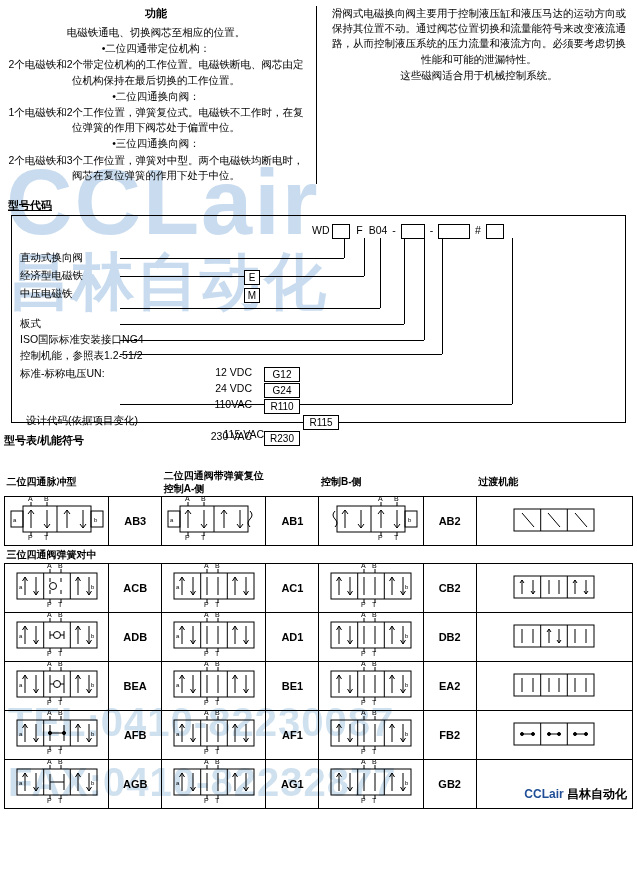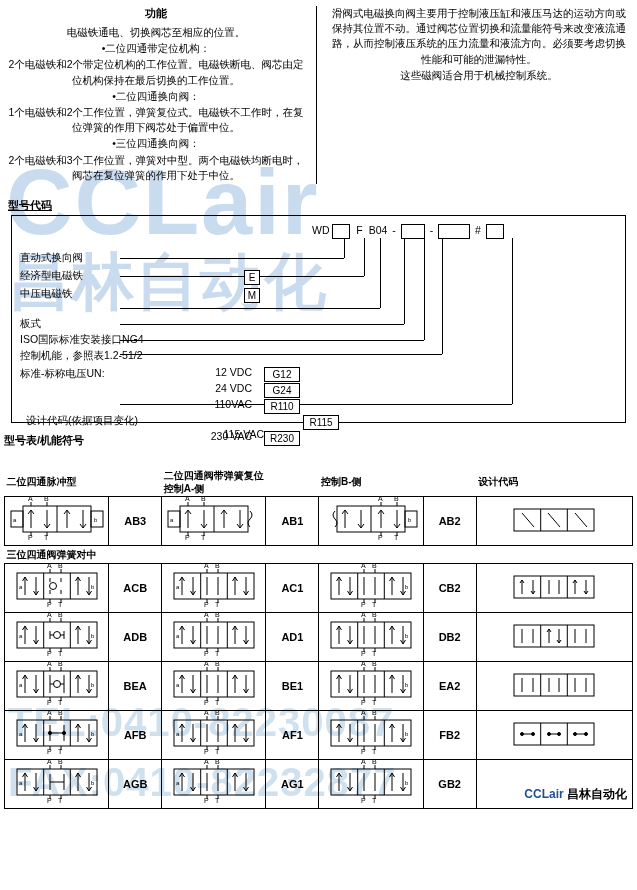--- a/index.html
+++ b/index.html
@@ -163,21 +163,21 @@
         <col style="width:53px">
       <col style="width:156px">
     </colgroup>
 
     <tbody>
         <tr class="row-hdr">
       <td colspan="2" class="span-hdr">二位四通脉冲型</td>
       <td colspan="2" class="span-hdr" style="white-space:pre-line">二位四通阀带弹簧复位
 控制A-侧</td>
       <td colspan="2" class="span-hdr">控制B-侧</td>
-      <td class="span-hdr">设计代码</td>
+      <td class="span-hdr">过渡机能</td>
     </tr>
 
     <tr>
       <td class="sym-cell">
         <div class="sym">
           <svg width="96" height="44" viewBox="0 0 96 44">
             <g stroke="#000" fill="none" stroke-width="1">
               <rect x="14" y="9" width="68" height="26"></rect>
               <line x1="48" y1="9" x2="48" y2="35"></line>
               <rect x="2" y="14" width="12" height="16"></rect>

